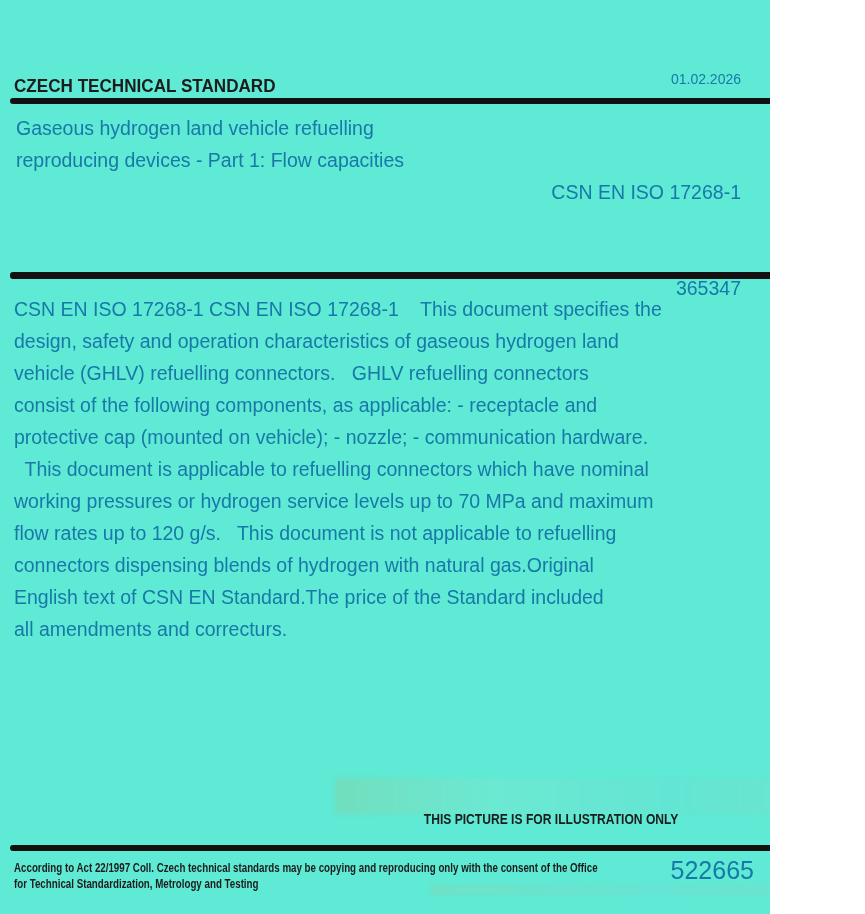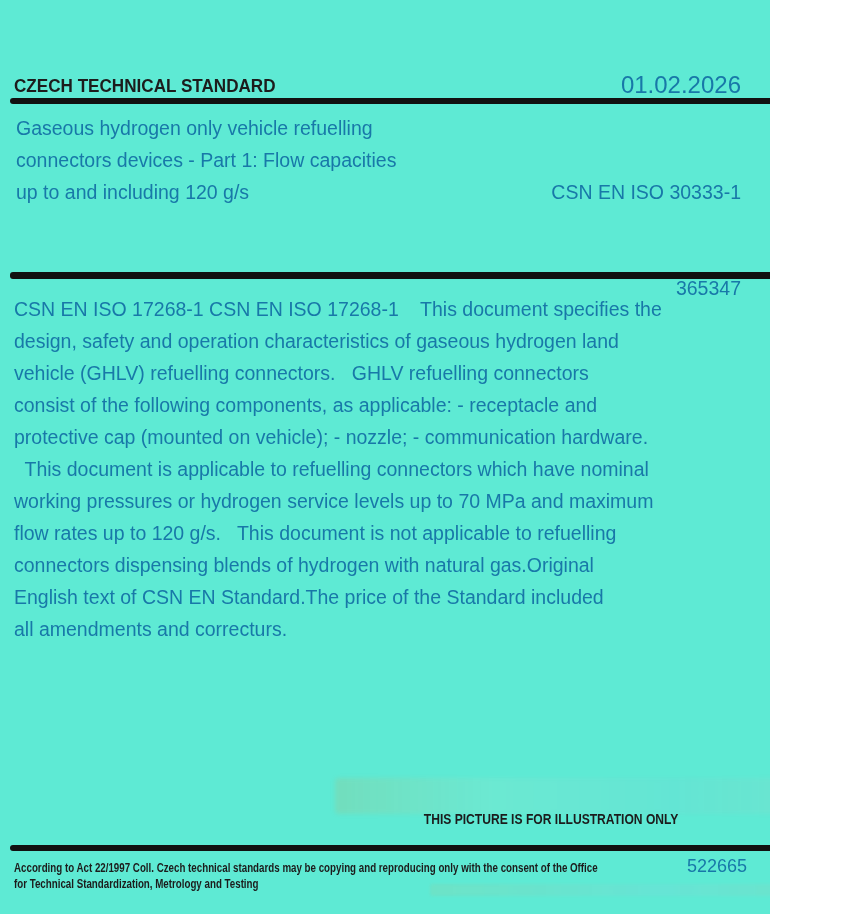--- a/index.html
+++ b/index.html
@@ -13,21 +13,21 @@
   .rule-3 { left:10px; width:829px; top:845px; height:6px; }
 
   .header-title {
     position:absolute; left:14px; top:75px;
     font-size:19px; font-weight:bold; color:#1c1c1c;
     transform:scaleX(0.90); transform-origin:left center;
     white-space:nowrap; letter-spacing:0px;
   }
   .header-date {
     position:absolute; right:29px; top:71px;
-    font-size:24px; color:#1878a8; white-space:nowrap;
+    font-size:14px; color:#1878a8; white-space:nowrap;
   }
 
   .title-left {
     position:absolute; left:16px; top:112px;
     font-size:19.5px; line-height:32px; color:#1878a8; white-space:pre;
   }
   .title-right {
     position:absolute; right:29px; top:112px; text-align:right;
     font-size:19.5px; line-height:32px; color:#1878a8; white-space:pre;
   }
@@ -55,36 +55,36 @@
     white-space:nowrap;
   }
 
   .footer-disclaimer {
     position:absolute; left:14px; top:860px;
     font-size:12.5px; font-weight:bold; color:#1c1c1c; line-height:16px;
     transform:scaleX(0.78); transform-origin:left top;
     white-space:pre;
   }
   .footer-code {
-    position:absolute; right:23px; top:856px;
-    font-size:18px; color:#1878a8; white-space:nowrap;
+    position:absolute; right:16px; top:856px;
+    font-size:25px; color:#1878a8; white-space:nowrap;
   }
 </style>
 </head>
 <body>
 
 <div class="page">
 
   <div class="header-title">CZECH TECHNICAL STANDARD</div>
   <div class="header-date">01.02.2026</div>
   <div class="rule rule-1"></div>
 
-  <div class="title-left"><div>Gaseous hydrogen only vehicle refuelling</div><div>connectors devices - Part 1: Flow capacities</div><div>up to and including 120 g/s</div></div>
+  <div class="title-left"><div>Gaseous hydrogen land vehicle refuelling</div><div>reproducing devices - Part 1: Flow capacities</div></div>
   <div class="title-right">
-    <div>CSN EN ISO 30333-1</div>
+    <div>CSN EN ISO 17268-1</div>
     <div>365347</div>
   </div>
 
   <div class="rule rule-2"></div>
 
   <div class="abstract"><div>CSN EN ISO 17268-1 CSN EN ISO 17268-1    This document specifies the</div><div>design, safety and operation characteristics of gaseous hydrogen land</div><div>vehicle (GHLV) refuelling connectors.   GHLV refuelling connectors</div><div>consist of the following components, as applicable: - receptacle and</div><div>protective cap (mounted on vehicle); - nozzle; - communication hardware.</div><div>  This document is applicable to refuelling connectors which have nominal</div><div>working pressures or hydrogen service levels up to 70 MPa and maximum</div><div>flow rates up to 120 g/s.   This document is not applicable to refuelling</div><div>connectors dispensing blends of hydrogen with natural gas.Original</div><div>English text of CSN EN Standard.The price of the Standard included</div><div>all amendments and correcturs.</div></div>
 
   <div class="watermark-1"></div>
   <div class="illustration-note">THIS PICTURE IS FOR ILLUSTRATION ONLY</div>
 

